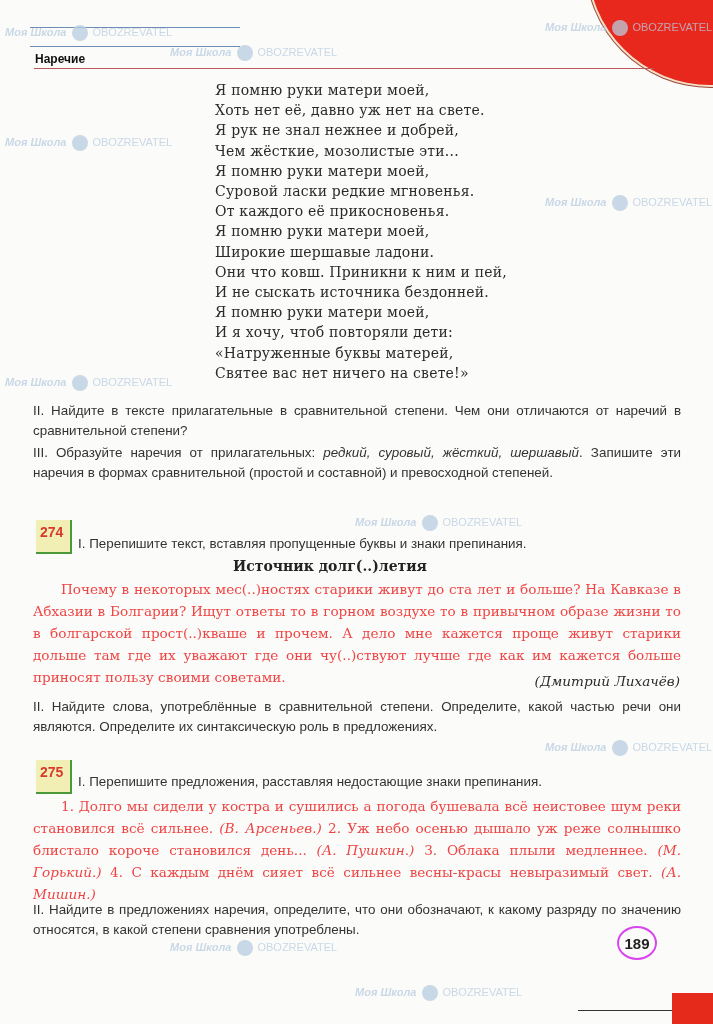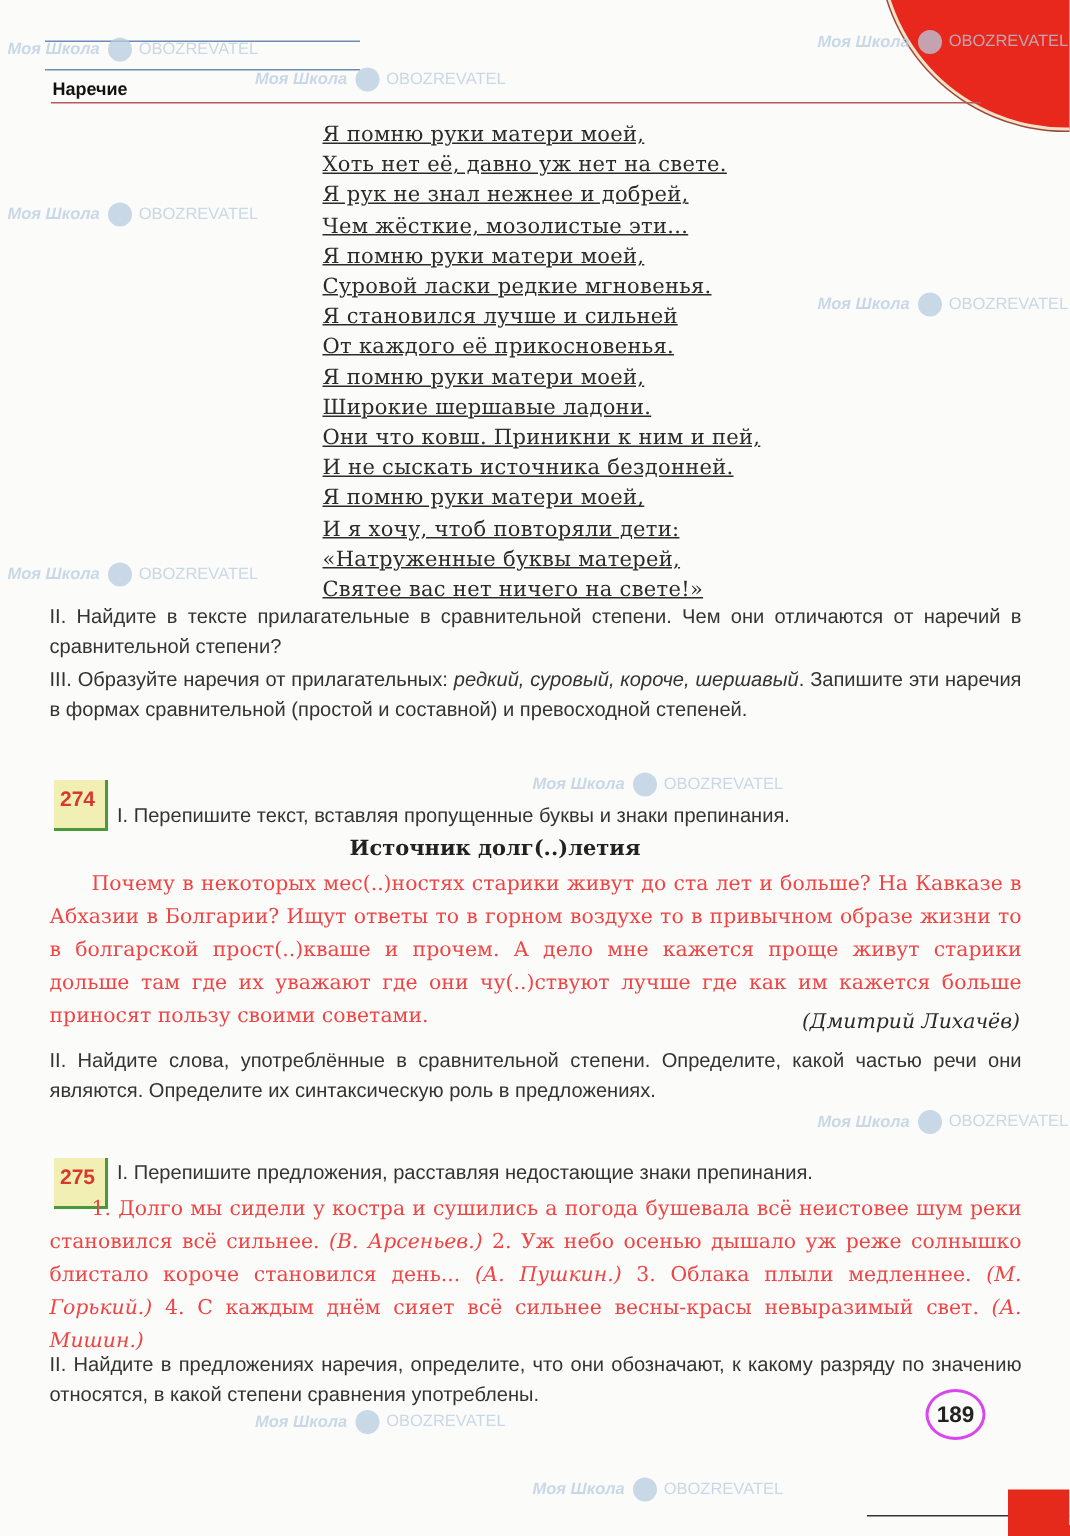--- a/index.html
+++ b/index.html
@@ -20,21 +20,21 @@
       position: absolute; left: 35px; top: 52px;
       font-family: "Liberation Sans", sans-serif; font-weight: bold; font-size: 12px; color: #111;
     }
     .chapter-rule { position: absolute; left: 34px; top: 68px; width: 620px; height: 1px; background: #b85a5a; }
 
     .poem {
       position: absolute; left: 215px; top: 80px;
       font-family: "DejaVu Serif", serif; font-size: 14px; line-height: 20.2px; color: #2b2b2b;
       letter-spacing: 0.2px;
     }
-    .poem div { white-space: nowrap; text-decoration: underline; }
+    .poem div { white-space: nowrap; }
 
     .sans-task {
       position: absolute; left: 33px; width: 648px;
       font-family: "Liberation Sans", sans-serif; font-size: 13.4px; line-height: 20px; color: #333;
       text-align: justify;
     }
     .sans-task i { font-style: italic; }
 
     .ex-num {
       position: absolute; left: 36px; width: 36px; height: 34px;
@@ -96,42 +96,41 @@
 <div class="wm" style="left:170px; top:940px;"><span class="m">Моя Школа</span><span class="c"></span><span>OBOZREVATEL</span></div>
 <div class="wm" style="left:355px; top:985px;"><span class="m">Моя Школа</span><span class="c"></span><span>OBOZREVATEL</span></div>
 
 <div class="poem">
   <div>Я помню руки матери моей,</div>
   <div>Хоть нет её, давно уж нет на свете.</div>
   <div>Я рук не знал нежнее и добрей,</div>
   <div>Чем жёсткие, мозолистые эти...</div>
   <div>Я помню руки матери моей,</div>
   <div>Суровой ласки редкие мгновенья.</div>
-  <div>Я становился лучше и сильней</div>
   <div>От каждого её прикосновенья.</div>
   <div>Я помню руки матери моей,</div>
   <div>Широкие шершавые ладони.</div>
   <div>Они что ковш. Приникни к ним и пей,</div>
   <div>И не сыскать источника бездонней.</div>
   <div>Я помню руки матери моей,</div>
   <div>И я хочу, чтоб повторяли дети:</div>
   <div>«Натруженные буквы матерей,</div>
   <div>Святее вас нет ничего на свете!»</div>
 </div>
 
 <div class="sans-task" style="top:401px;">II. Найдите в тексте прилагательные в сравнительной степени. Чем они отличаются от наречий в сравнительной степени?</div>
-<div class="sans-task" style="top:443px;"><span>III. Образуйте наречия от прилагательных: </span><i>редкий, суровый, короче, шершавый</i><span>. Запишите эти наречия в формах сравнительной (простой и составной) и превосходной степеней.</span></div>
+<div class="sans-task" style="top:443px;"><span>III. Образуйте наречия от прилагательных: </span><i>редкий, суровый, жёсткий, шершавый</i><span>. Запишите эти наречия в формах сравнительной (простой и составной) и превосходной степеней.</span></div>
 
 <div class="ex-num" style="top:520px;">274</div>
 <div class="sans-task" style="left:78px; width:600px; top:534px;">I. Перепишите текст, вставляя пропущенные буквы и знаки препинания.</div>
 <div class="title-center" style="top:558px;">Источник долг(..)летия</div>
 <div class="serif-body indent" style="top:578px;">Почему в некоторых мес(..)ностях старики живут до ста лет и больше? На Кавказе в Абхазии в Болгарии? Ищут ответы то в горном воздухе то в привычном образе жизни то в болгарской прост(..)кваше и прочем. А дело мне кажется проще живут старики дольше там где их уважают где они чу(..)ствуют лучше где как им кажется больше приносят пользу своими советами.</div>
 <div class="author-right" style="top:673px;">(Дмитрий Лихачёв)</div>
 <div class="sans-task" style="top:697px;">II. Найдите слова, употреблённые в сравнительной степени. Определите, какой частью речи они являются. Определите их синтаксическую роль в предложениях.</div>
 
-<div class="ex-num" style="top:760px;margin-top:12px;">275</div>
+<div class="ex-num" style="top:760px;">275</div>
 <div class="sans-task" style="left:78px; width:600px; top:772px;">I. Перепишите предложения, расставляя недостающие знаки препинания.</div>
 <div class="serif-body indent" style="top:795px;"><span>1. Долго мы сидели у костра и сушились а погода бушевала всё неистовее шум реки становился всё сильнее. </span><i>(В. Арсеньев.)</i><span> 2. Уж небо осенью дышало уж реже солнышко блистало короче становился день... </span><i>(А. Пушкин.)</i><span> 3. Облака плыли медленнее. </span><i>(М. Горький.)</i><span> 4. С каждым днём сияет всё сильнее весны-красы невыразимый свет. </span><i>(А. Мишин.)</i></div>
 <div class="sans-task" style="top:900px;">II. Найдите в предложениях наречия, определите, что они обозначают, к какому разряду по значению относятся, в какой степени сравнения употреблены.</div>
 
 <div class="page-rule"></div>
 <div class="page-num-circle">189</div>
 <div class="page-red"></div>
 
 </body></html>

